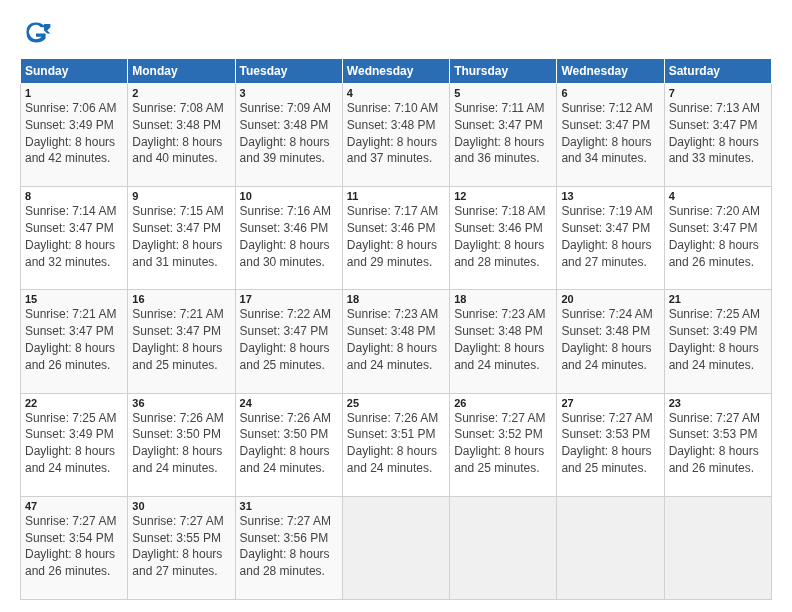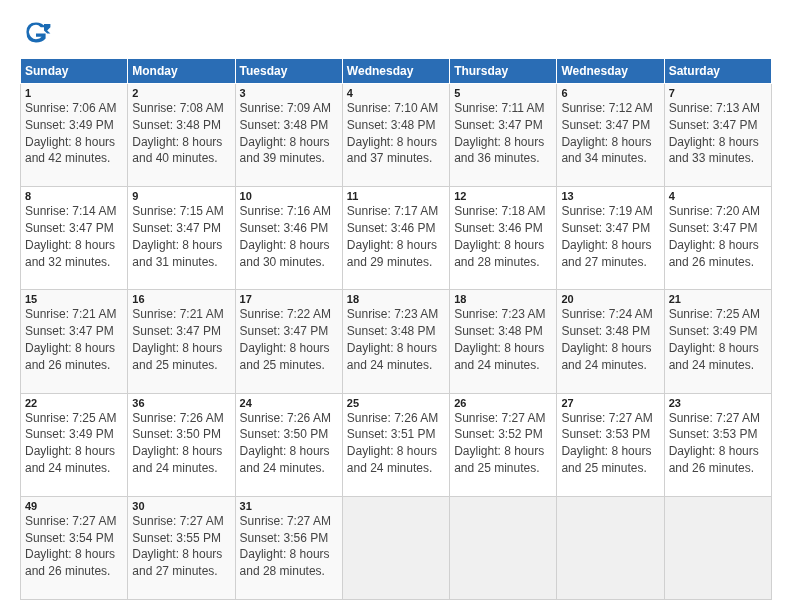--- a/index.html
+++ b/index.html
@@ -250,21 +250,21 @@
             <span class="day-number">27</span>
             <div class="day-info">Sunrise: 7:27 AM<br>Sunset: 3:53 PM<br>Daylight: 8 hours and 25 minutes.</div>
           </td>
           <td>
             <span class="day-number">23</span>
             <div class="day-info">Sunrise: 7:27 AM<br>Sunset: 3:53 PM<br>Daylight: 8 hours and 26 minutes.</div>
           </td>
         </tr>
         <tr>
           <td>
-            <span class="day-number">49</span>
+            <span class="day-number">47</span>
             <div class="day-info">Sunrise: 7:27 AM<br>Sunset: 3:54 PM<br>Daylight: 8 hours and 26 minutes.</div>
           </td>
           <td>
             <span class="day-number">30</span>
             <div class="day-info">Sunrise: 7:27 AM<br>Sunset: 3:55 PM<br>Daylight: 8 hours and 27 minutes.</div>
           </td>
           <td>
             <span class="day-number">31</span>
             <div class="day-info">Sunrise: 7:27 AM<br>Sunset: 3:56 PM<br>Daylight: 8 hours and 28 minutes.</div>
           </td>

